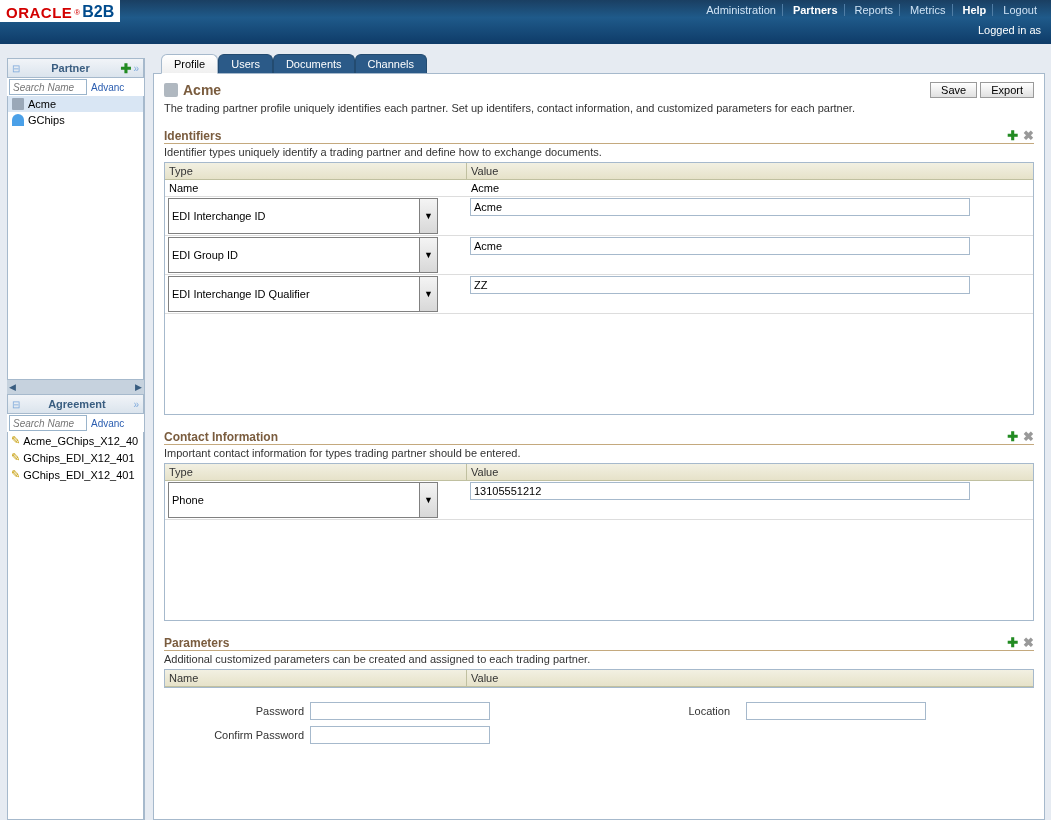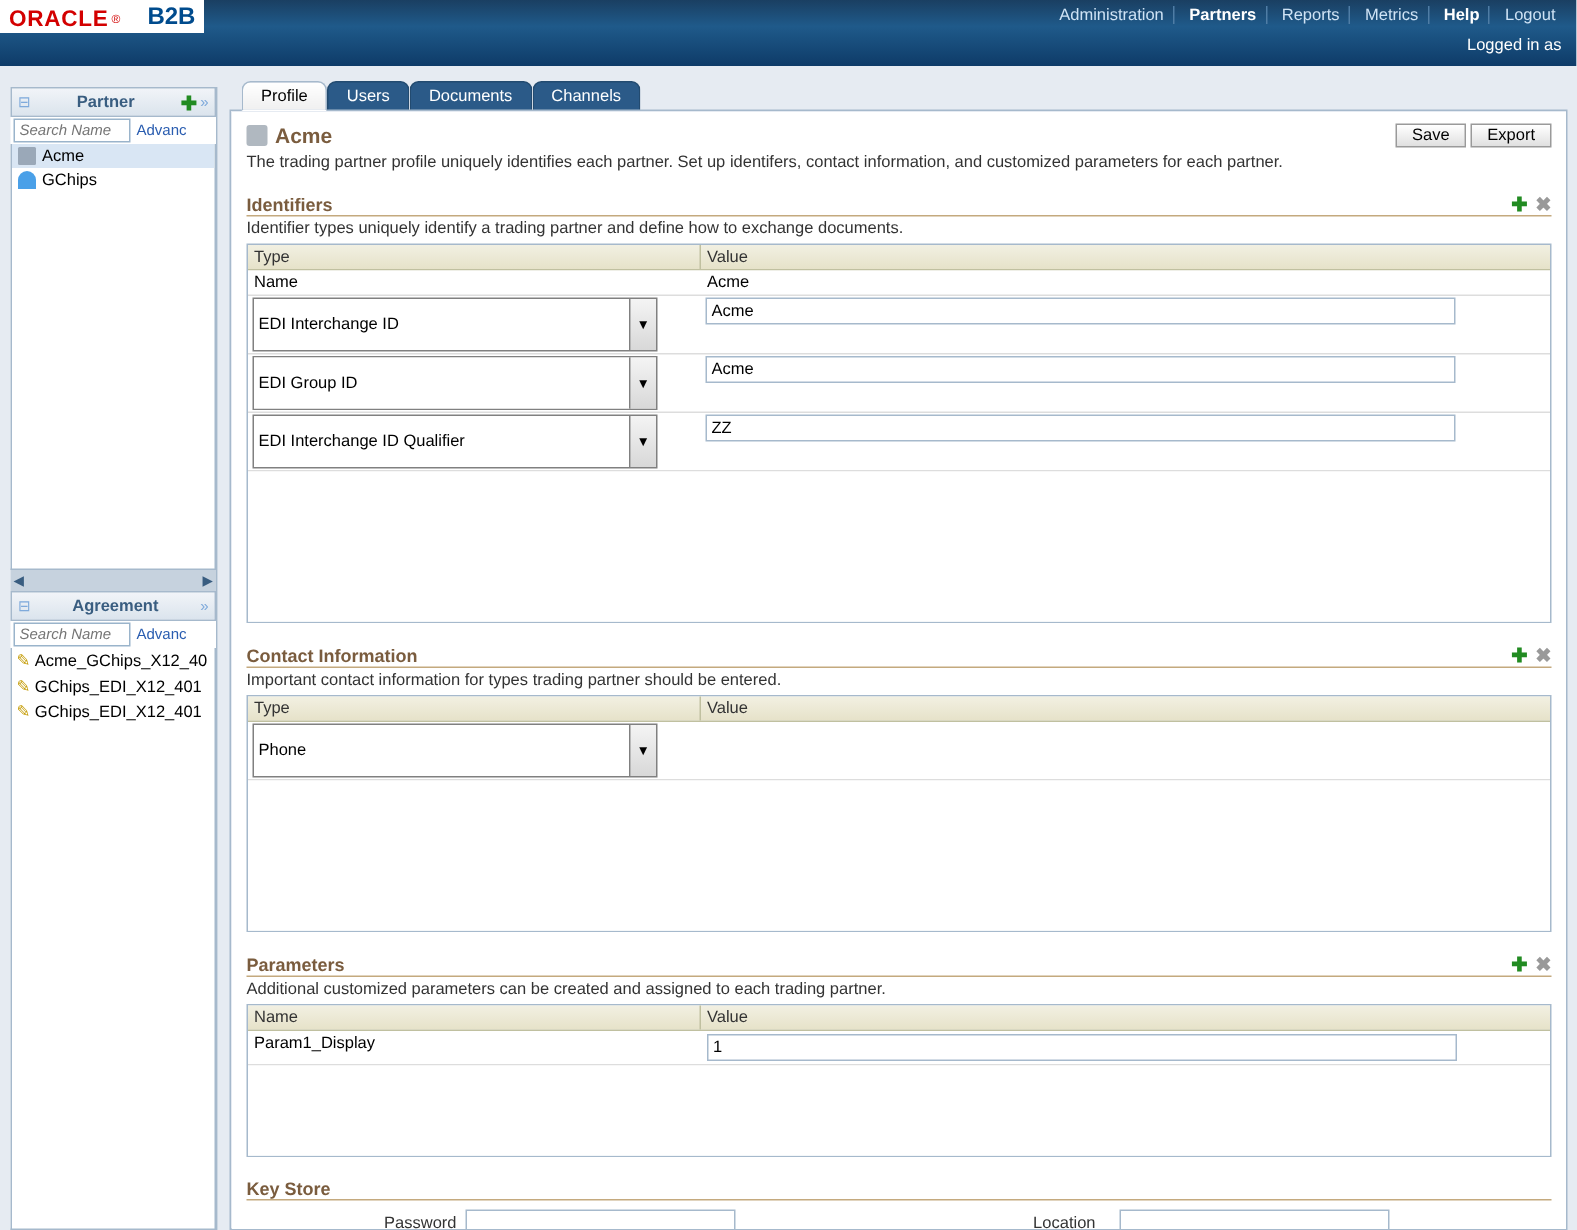--- a/index.html
+++ b/index.html
@@ -3,21 +3,21 @@
 <meta charset="utf-8">
 <style>
   * { box-sizing: border-box; margin: 0; padding: 0; }
   body { font-family: Tahoma, Arial, sans-serif; font-size: 11px; background: #e6ebf2; width: 1051px; height: 820px; overflow: hidden; position: relative; }
 
   
   .topbar { height: 44px; background: linear-gradient(#1a3f62, #1f5a8a 40%, #0e3b68); color: #fff; display: flex; align-items: flex-start; position: relative; }
   .brand { background: #fff; height: 22px; padding: 2px 6px 0 6px; display: flex; align-items: center; gap: 2px; }
   .brand-oracle { color: #d30000; font-weight: bold; font-family: Arial; font-size: 15px; letter-spacing: 0.5px; }
   .brand-reg { color: #d30000; font-size: 8px; vertical-align: super; }
-  .brand-b2b { color: #004b8d; font-weight: bold; font-size: 16px; margin-left: 16px; }
+  .brand-b2b { color: #004b8d; font-weight: bold; font-size: 16px; margin-left: 0; }
   .topnav { position: absolute; right: 8px; top: 4px; display: flex; gap: 4px; font-size: 11px; }
   .topnav a { color: #cfe3f5; text-decoration: none; padding: 0 6px; border-right: 1px solid #4f7da5; cursor: pointer; text-align: center; }
   .topnav a:last-child { border-right: none; }
   .topnav a.active { font-weight: bold; color: #fff; }
   .loggedin { position: absolute; right: 10px; top: 24px; color: #fff; font-size: 11px; }
 
   
   .main { display: flex; height: calc(820px - 44px); }
 
   
@@ -250,56 +250,47 @@
             <div class="gh-value">Value</div>
           </div>
           <div class="grid-body">
             <div class="grid-row">
               <div class="gc-type">
                 <div class="combo">
                   <input value="Phone" style="">
                   <div class="arrow">▼</div>
                 </div>
               </div>
+              <div class="gc-value">
+                <input class="val-input" value="13105551212" style="">
+              </div>
             </div>
             <div class="grid-fill"></div>
           </div>
         </div>
       </div>
 
       <div class="section">
         <div class="section-head">
           <span class="section-title">Parameters</span>
           <div class="section-tools">
             <span class="plus-icon">✚</span>
             <span class="x-icon">✖</span>
           </div>
         </div>
         <div class="section-desc">Additional customized parameters can be created and assigned to each trading partner.</div>
         <div class="grid">
           <div class="grid-head">
             <div class="gh-type">Name</div>
             <div class="gh-value">Value</div>
           </div>
-          <div class="grid-body">
-            <div class="grid-row static">
-              <div class="gc-type">Param1_Display</div>
-              <div class="gc-value">
-                <input class="val-input" value="1" style="">
-              </div>
-            </div>
-            <div style="height:60px;background:#fff;"></div>
-          </div>
         </div>
       </div>
 
       <div class="section">
-        <div class="section-head" style="border-bottom:1px solid #c4a97e;">
-          <span class="section-title">Key Store</span>
-        </div>
         <div class="ks-row">
           <div class="ks-field">
             <span class="ks-label">Password</span>
             <input class="ks-input" type="password" style="">
           </div>
           <div class="ks-field" style="margin-left:120px;gap:16px;">
             <span class="ks-label" style="width:60px;">Location</span>
             <input class="ks-input" style="">
           </div>
         </div>

